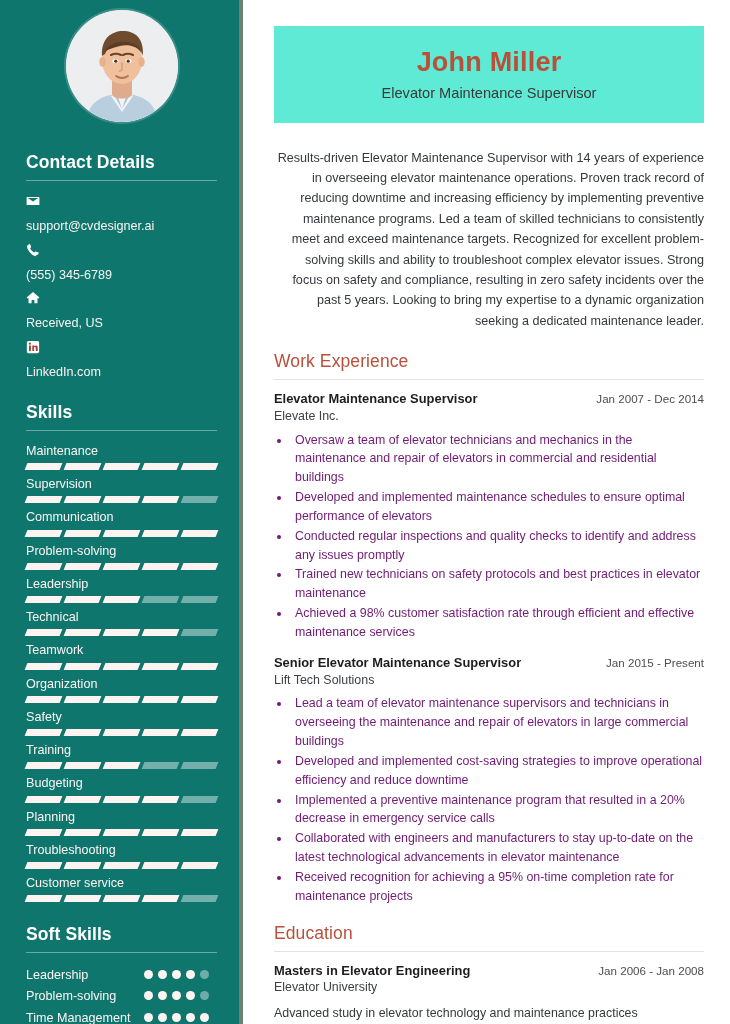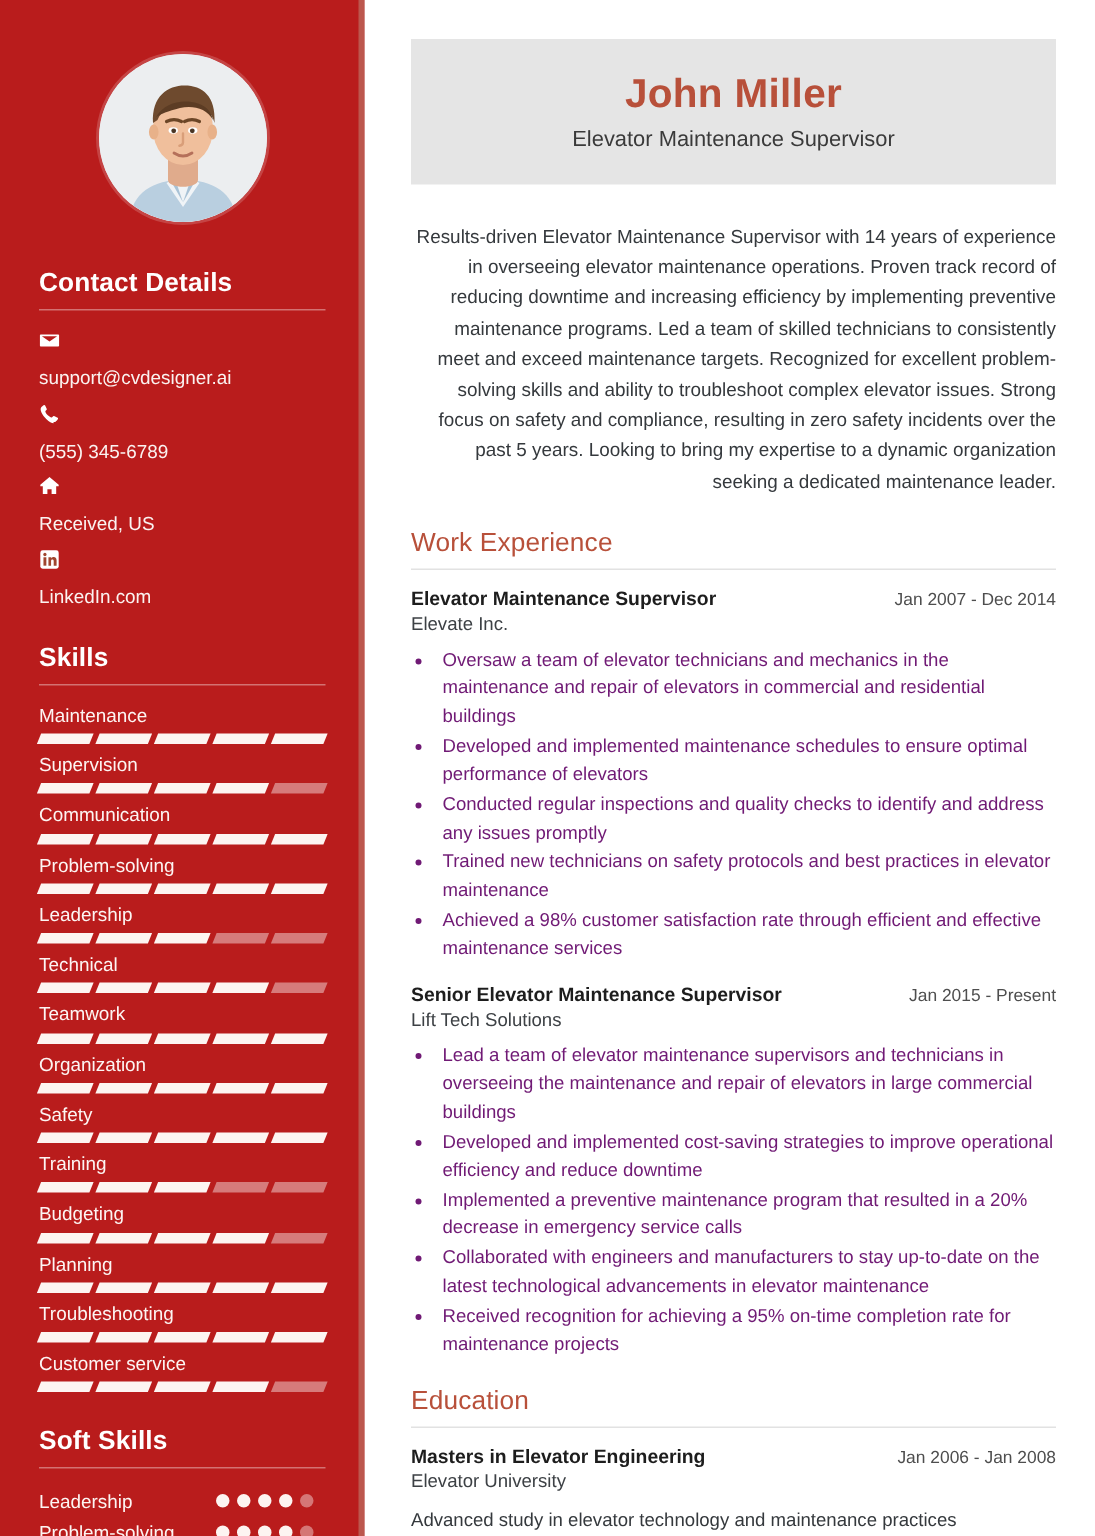--- a/index.html
+++ b/index.html
@@ -8,22 +8,22 @@
     width:730px; height:1024px;
     font-family:"Liberation Sans", sans-serif;
     background:#ffffff;
     overflow:hidden;
   }
   .page { position:relative; width:730px; height:1024px; display:flex; background:#fff; }
 
   
   .sidebar {
     width:243px; min-width:243px; height:1024px;
-    background:#b91c1c;
-    padding:36px 0 0 0;
+    background:#0f766e;
+    padding:10px 0 0 0;
     position:relative;
     color:#fff;
   }
   .sidebar-inner { padding:0 26px; }
   .sidebar-edge {
     position:absolute; top:0; right:0; width:4px; height:100%;
     background:#c08878; opacity:.55;
   }
 
   .photo-wrap { display:flex; justify-content:center; margin-bottom:30px; }
@@ -71,21 +71,21 @@
     width:110px; flex:0 0 110px;
   }
   .soft-dots { display:flex; flex-wrap:wrap; gap:5px; width:76px; padding-top:4px; }
   .dot { width:9px; height:9px; border-radius:50%; background:rgba(255,255,255,.40); }
   .dot.on { background:#fdf4f1; }
 
   
   .main { flex:1; height:1024px; padding:26px 26px 0 31px; position:relative; }
 
   .name-card {
-    background:#e5e5e5; text-align:center;
+    background:#5eead4; text-align:center;
     padding:21px 16px 20px; margin-bottom:25px;
   }
   .name { font-size:27px; font-weight:bold; color:#b8503a; letter-spacing:.2px; line-height:1.15; }
   .role { font-size:14.6px; color:#3a3a3a; margin-top:7px; line-height:1.2; }
 
   .summary {
     font-size:12.6px; line-height:1.62; color:#35393d;
     margin-bottom:20px; text-align:right;
   }
 

